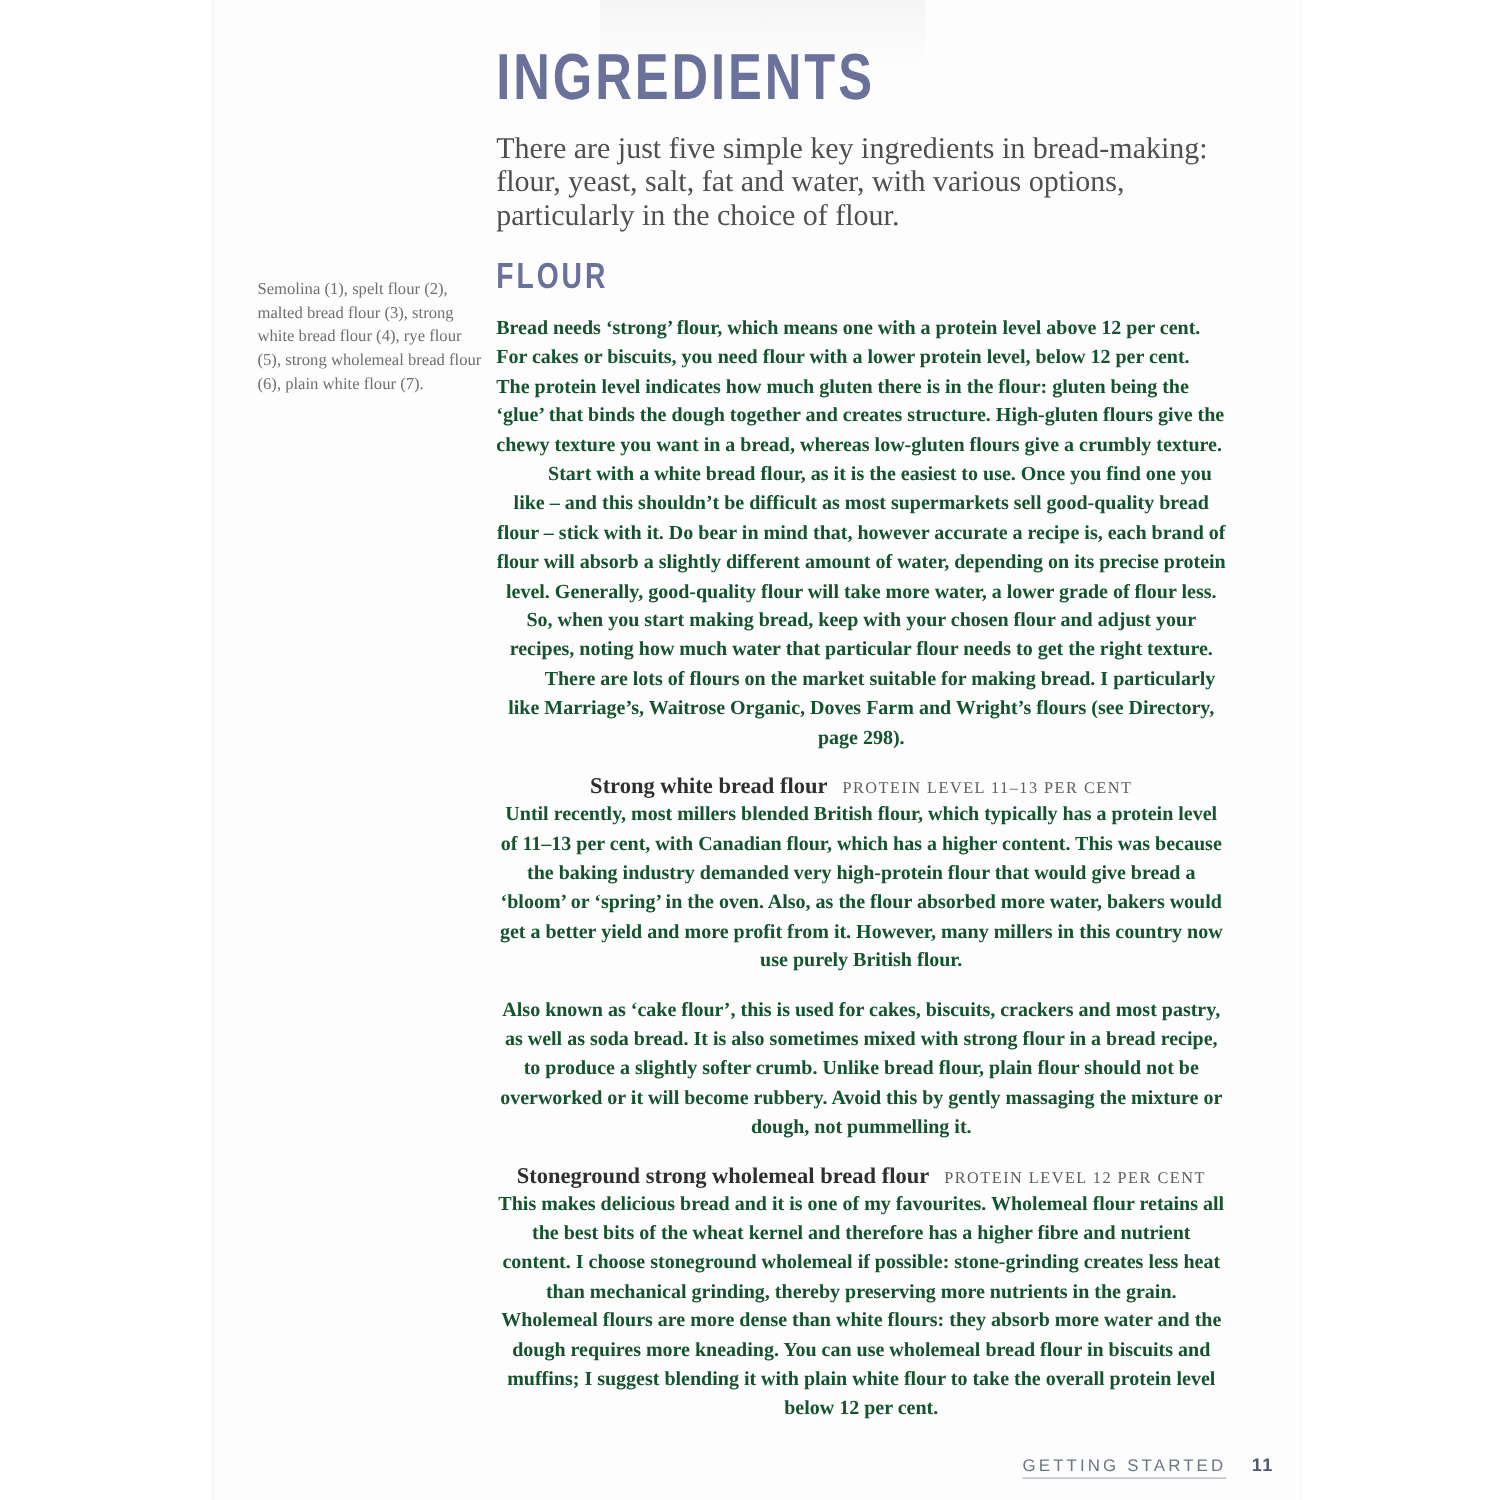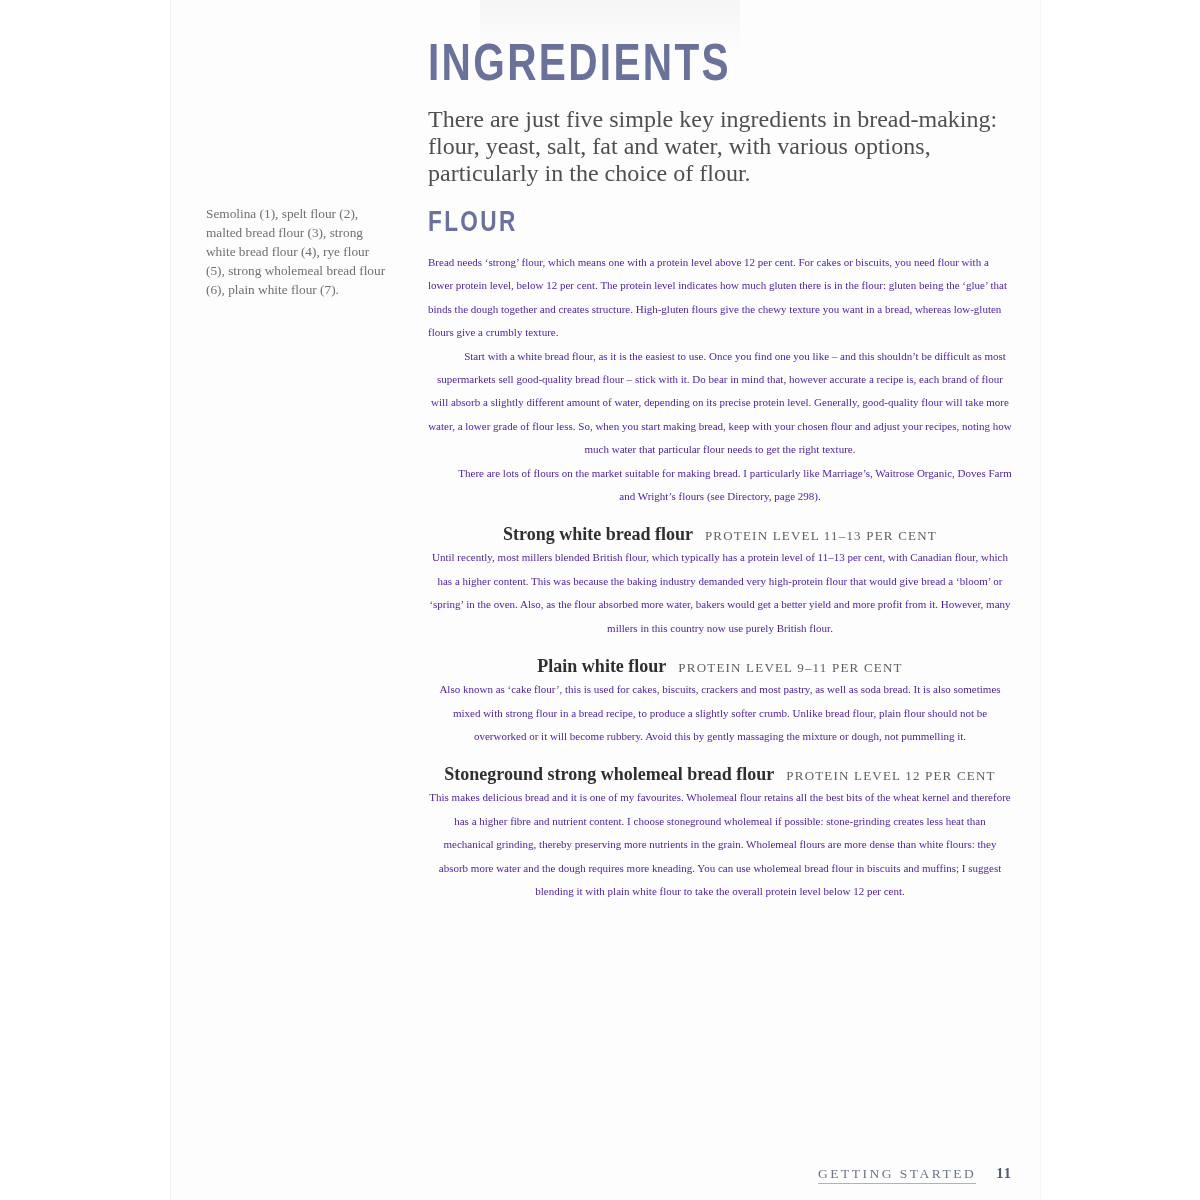--- a/index.html
+++ b/index.html
@@ -30,21 +30,21 @@
     position: absolute;
     left: 480px;
     top: 0;
     width: 260px;
     height: 55px;
     background: linear-gradient(to bottom, rgba(120,120,125,0.06), rgba(120,120,125,0));
   }
 
   .main-col {
     position: absolute;
-    left: 428px;
+    left: 397px;
     top: 36px;
     width: 584px;
   }
 
   .display-head {
     font-family: "Liberation Sans", sans-serif;
     font-weight: 700;
     color: #6a719b;
     letter-spacing: 3px;
     transform: scaleX(0.78);
@@ -57,23 +57,24 @@
 
   .intro {
     margin: 18px 0 0 0;
     font-size: 24px;
     line-height: 27px;
     color: #4f4f4f;
   }
 
   .body-para {
     margin: 0;
-    font-size: 11px;
+    font-size: 16px;
     line-height: 23.4px;
-    color: #4c1d95;
+    color: #14532d;
+    font-weight: bold;
   }
   .mt-first { margin-top: 15px; }
   .indent { text-indent: 30px; text-align: center; }
 
   .subsection { margin-top: 16px; text-align: center; }
   .subhead { margin: 0 0 1px 0; }
   .sub-name {
     font-size: 18px;
     font-weight: 700;
     color: #2f2f2f;
@@ -81,34 +82,34 @@
   .sub-protein {
     font-size: 13px;
     letter-spacing: 1.2px;
     color: #5e5e5e;
     margin-left: 8px;
   }
 
   .sidenote {
     position: absolute;
     left: 206px;
-    top: 204px;
+    top: 221px;
     width: 180px;
     font-size: 13.3px;
     line-height: 19px;
     color: #6f6f6f;
   }
 
   .footer {
     position: absolute;
     top: 1164px;
     left: 818px;
     width: 200px;
     white-space: nowrap;
-    font-family: Liberation Serif, serif;
+    font-family: Liberation Sans, sans-serif;
   }
   .footer-label {
     font-size: 13.5px;
     letter-spacing: 2.5px;
     color: #6b7584;
     border-bottom: 1px solid rgba(107,117,132,0.55);
     padding-bottom: 2px;
   }
   .footer-page {
     font-size: 14.5px;
@@ -142,24 +143,20 @@
 
     <div class="subsection">
       <div class="subhead">
         <span class="sub-name">Strong white bread flour</span>
         <span class="sub-protein">PROTEIN LEVEL 11–13 PER CENT</span>
       </div>
       <p class="body-para">Until recently, most millers blended British flour, which typically has a protein level of 11–13 per cent, with Canadian flour, which has a higher content. This was because the baking industry demanded very high-protein flour that would give bread a ‘bloom’ or ‘spring’ in the oven. Also, as the flour absorbed more water, bakers would get a better yield and more profit from it. However, many millers in this country now use purely British flour.</p>
     </div>
 
     <div class="subsection">
-      <div class="subhead">
-        <span class="sub-name">Plain white flour</span>
-        <span class="sub-protein">PROTEIN LEVEL 9–11 PER CENT</span>
-      </div>
       <p class="body-para">Also known as ‘cake flour’, this is used for cakes, biscuits, crackers and most pastry, as well as soda bread. It is also sometimes mixed with strong flour in a bread recipe, to produce a slightly softer crumb. Unlike bread flour, plain flour should not be overworked or it will become rubbery. Avoid this by gently massaging the mixture or dough, not pummelling it.</p>
     </div>
 
     <div class="subsection">
       <div class="subhead">
         <span class="sub-name">Stoneground strong wholemeal bread flour</span>
         <span class="sub-protein">PROTEIN LEVEL 12 PER CENT</span>
       </div>
       <p class="body-para">This makes delicious bread and it is one of my favourites. Wholemeal flour retains all the best bits of the wheat kernel and therefore has a higher fibre and nutrient content. I choose stoneground wholemeal if possible: stone-grinding creates less heat than mechanical grinding, thereby preserving more nutrients in the grain. Wholemeal flours are more dense than white flours: they absorb more water and the dough requires more kneading. You can use wholemeal bread flour in biscuits and muffins; I suggest blending it with plain white flour to take the overall protein level below 12 per cent.</p>
     </div>

